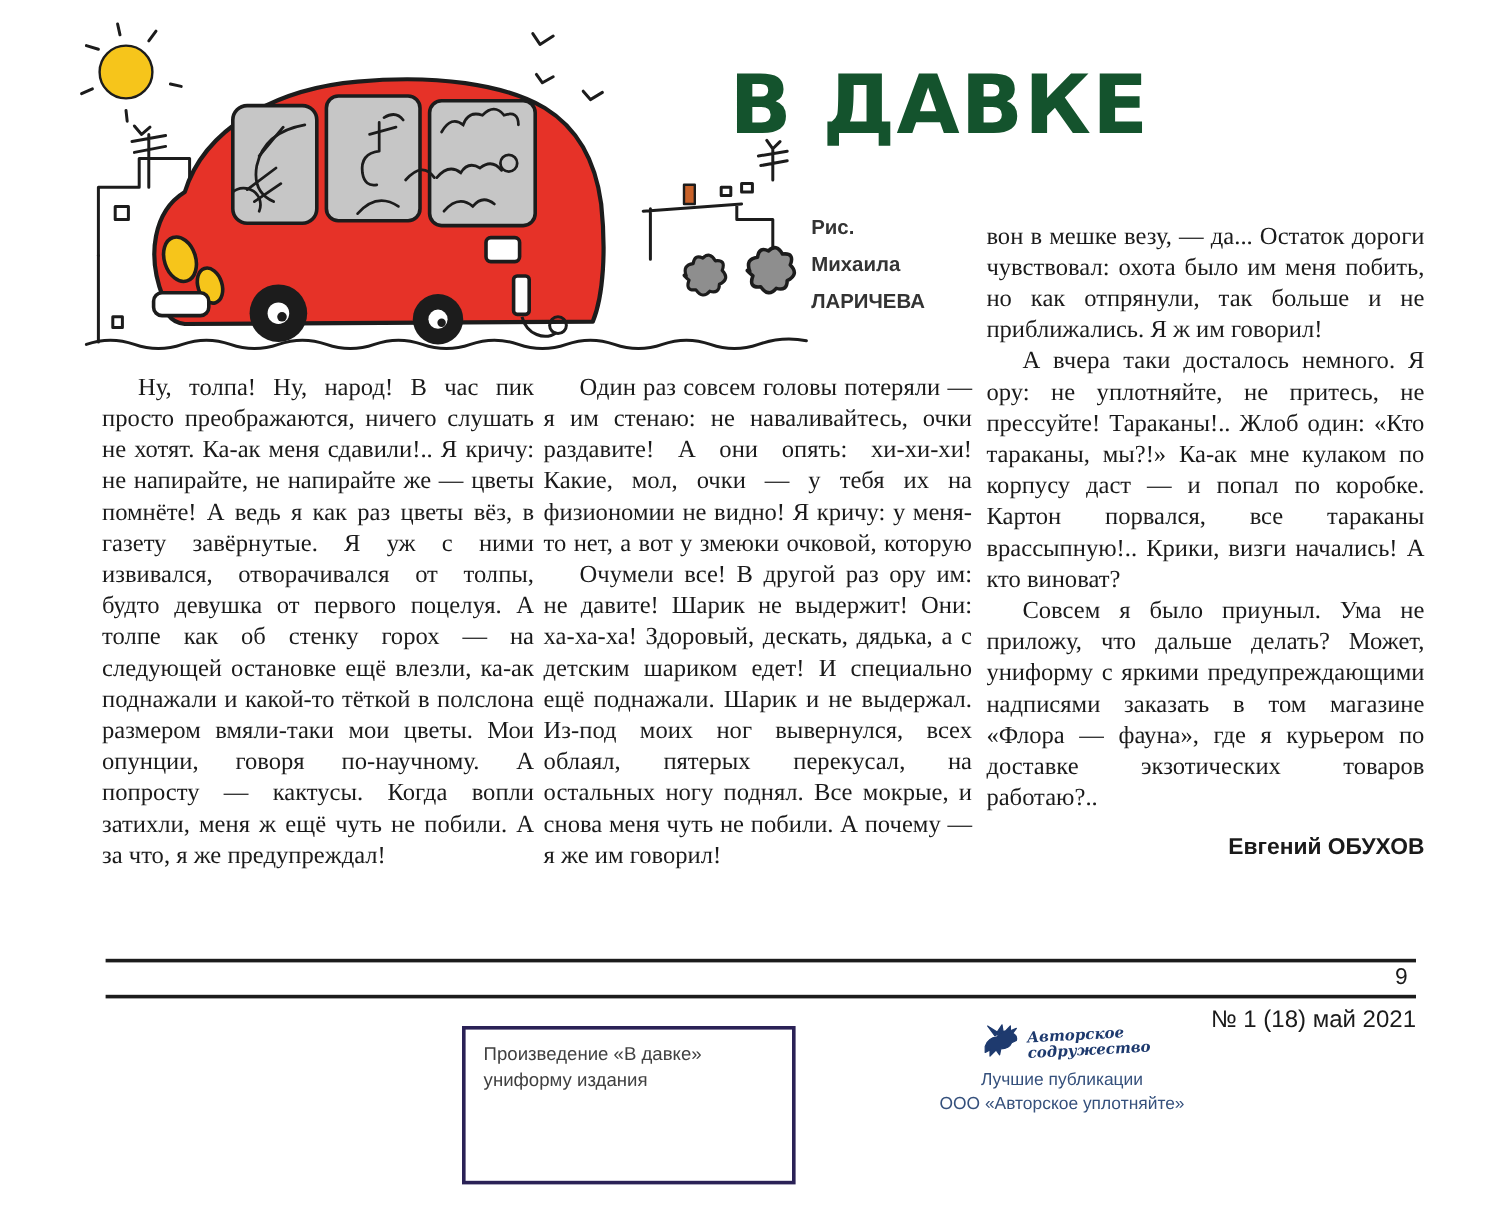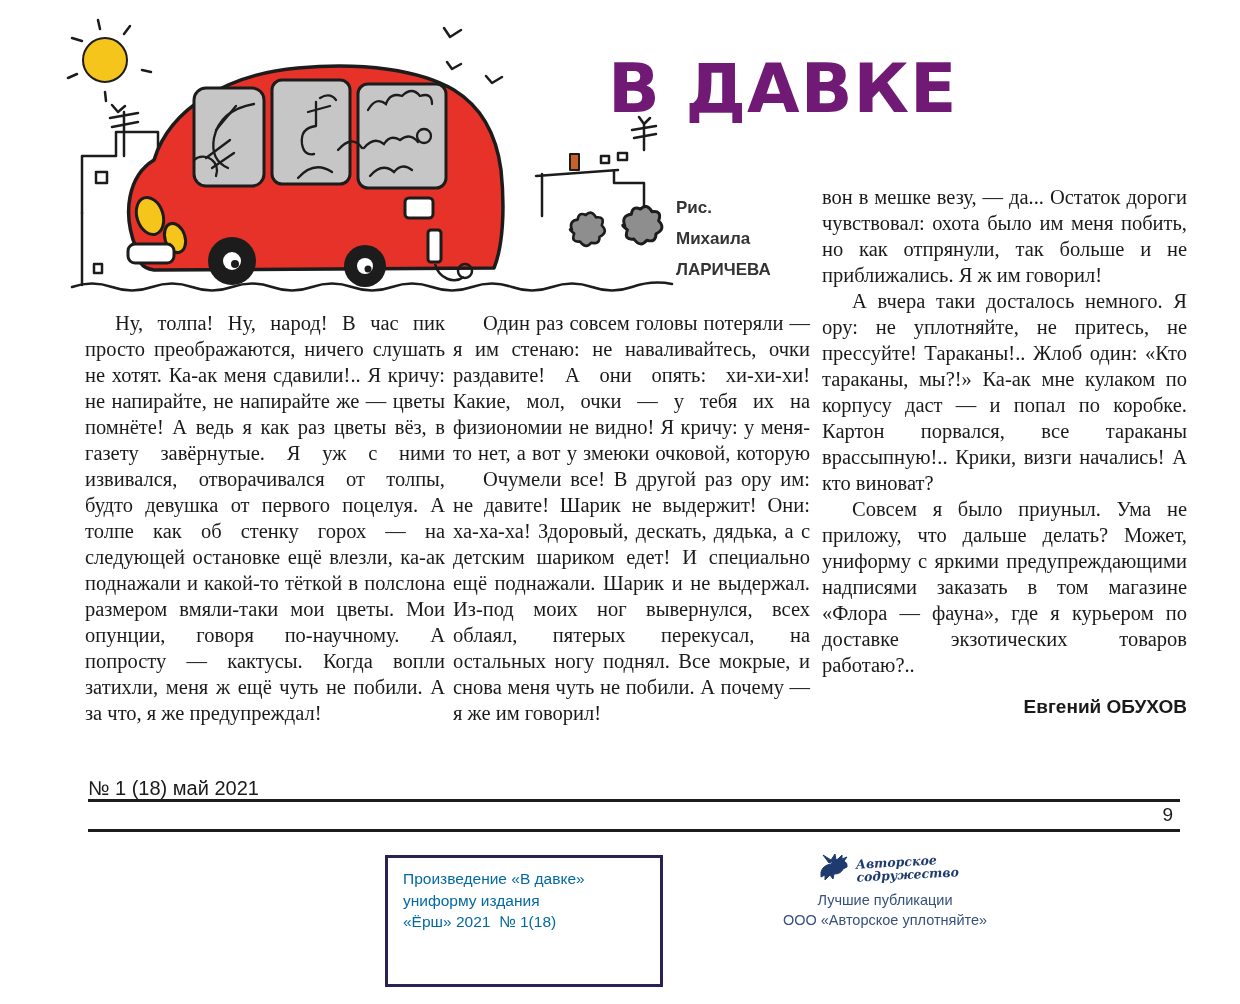--- a/index.html
+++ b/index.html
@@ -8,25 +8,25 @@
     font-family:"Liberation Serif",serif;color:#1a1a1a;overflow:hidden;
   }
   .abs{position:absolute;}
   
   #cartoon{left:58px;top:8px;width:762px;height:296px;}
   
   #title{
     left:608px;top:50px;width:400px;
     font-family:"DejaVu Sans",sans-serif;font-weight:900;
     font-size:68px;line-height:78px;letter-spacing:1px;
-    color:#701a75;white-space:nowrap;
+    color:#14532d;white-space:nowrap;
   }
   
   #credit{
-    left:676px;top:192px;width:150px;
+    left:676px;top:174px;width:150px;
     font-family:"Liberation Sans",sans-serif;font-weight:bold;
     font-size:17px;line-height:31px;color:#333333;
   }
   
   .col{
     top:310px;width:360px;
     font-size:20.5px;line-height:26px;text-align:justify;
   }
   #col1{left:85px;}
   #col2{left:453px;width:357px;}
@@ -36,34 +36,34 @@
   .fill-last{text-align-last:justify;}
   #byline{
     margin-top:16px;text-align:center;text-align-last:right;
     font-family:"Liberation Sans",sans-serif;font-weight:bold;font-size:19px;
   }
   
   .rule{left:88px;width:1092px;height:3px;background:#1c1c1c;}
   #rule-top{top:799px;}
   #rule-bottom{top:829px;}
   #issue-line{
-    left:88px;top:775px;width:1092px;text-align:left;
+    left:88px;top:837px;width:1092px;text-align:right;
     font-family:"Liberation Sans",sans-serif;font-size:20px;line-height:27px;
   }
   #page-number{
     left:88px;top:801px;width:1085px;text-align:right;
     font-family:"Liberation Sans",sans-serif;font-size:19px;line-height:27px;
   }
   
   #stamp{
     left:385px;top:855px;width:278px;height:132px;
     border:3px solid #2a2156;box-sizing:border-box;
     padding:10px 8px 0 15px;
     font-family:"Liberation Sans",sans-serif;font-size:15.5px;
-    line-height:21.5px;color:#0369a1;
+    line-height:21.5px;color:#404040;
   }
   #stamp div{white-space:pre;}
   
   #publisher{
     left:768px;top:850px;width:234px;text-align:center;
     font-family:"Liberation Sans",sans-serif;font-size:14.5px;
     line-height:20px;color:#35507c;
   }
   .logo-row{display:flex;align-items:center;justify-content:center;gap:3px;margin-bottom:4px;}
   .logo-script{
@@ -176,21 +176,20 @@
 </div>
 
 <div id="rule-top" class="abs rule"></div>
 <div id="issue-line" class="abs">№ 1 (18) май 2021</div>
 <div id="page-number" class="abs">9</div>
 <div id="rule-bottom" class="abs rule"></div>
 
 <div id="stamp" class="abs">
   <div>Произведение «В давке»</div>
   <div>униформу издания</div>
-  <div>«Ёрш» 2021  № 1(18)</div>
 </div>
 
 <div id="publisher" class="abs">
   <div class="logo-row">
     <svg width="42" height="36" viewBox="0 0 42 36" xmlns="http://www.w3.org/2000/svg">
       <g fill="#1e3a6e" stroke="#1e3a6e" stroke-width="1" stroke-linejoin="round">
         <path d="M10 22 q2 -7 10 -8 q2 -4 7 -5 l4 -4 l0 4 l5 -2 l-3 4 q4 2 3 6 l-4 2 q-2 5 -9 5 l-1 5 l-3 -4 l-5 5 l0 -5 l-4 2 Z"></path>
         <path d="M18 13 l-6 -8 l8 5 l4 -6 l1 6 Z"></path>
       </g>
     </svg>

